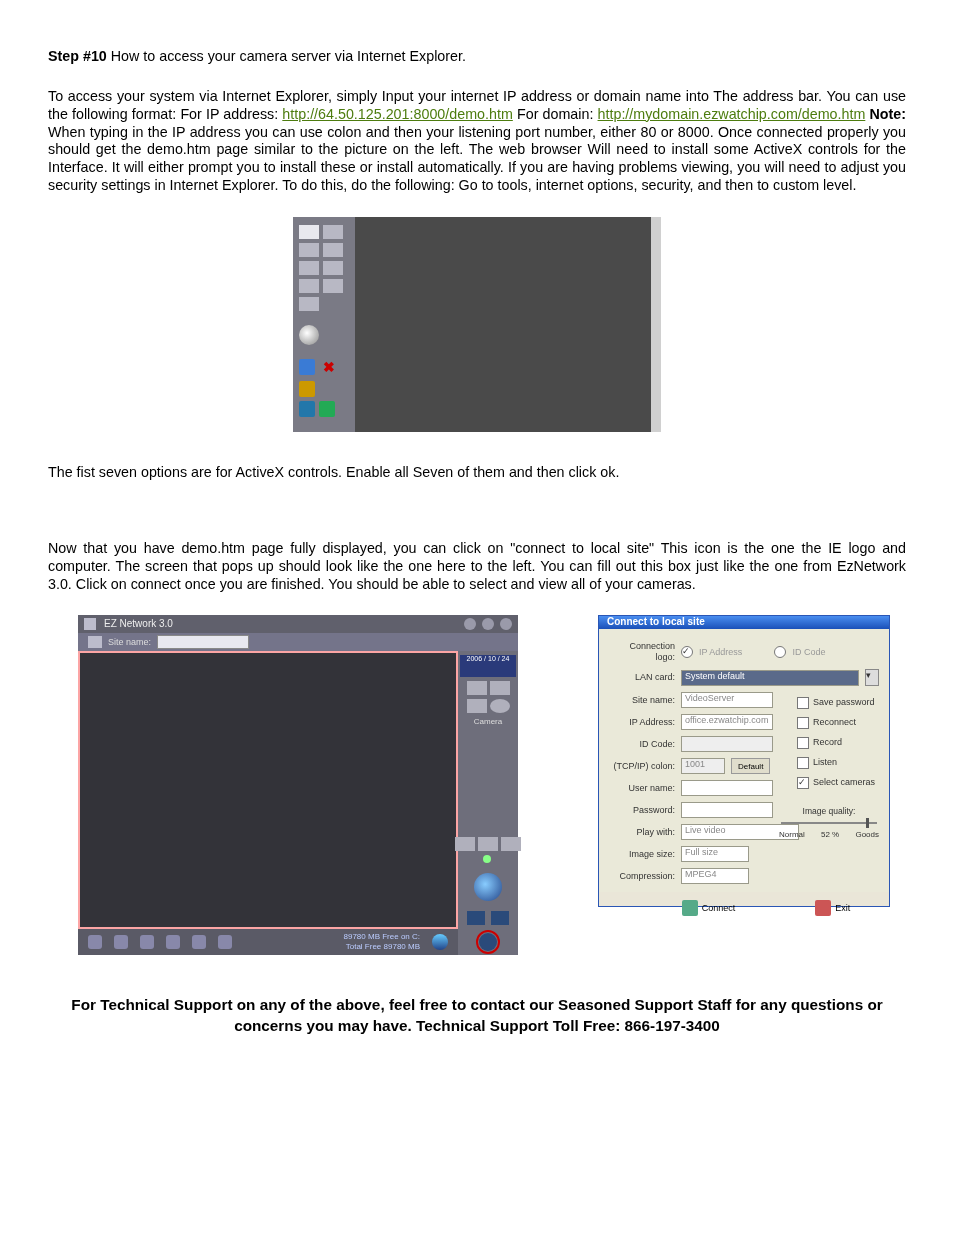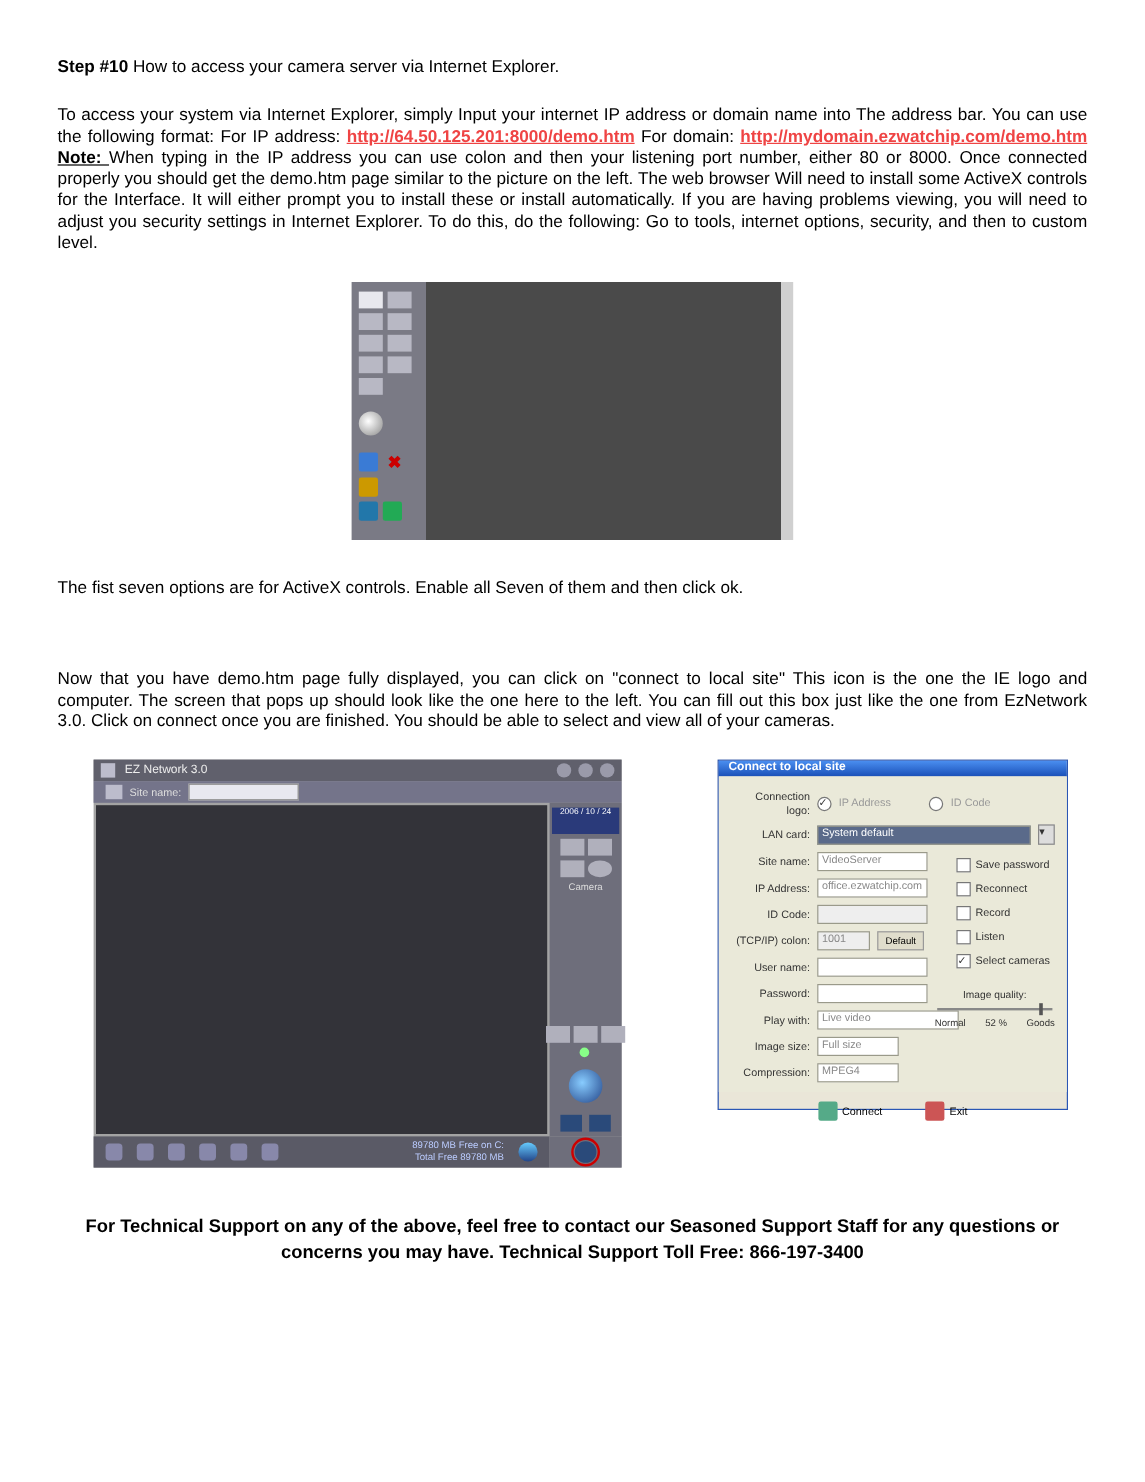--- a/index.html
+++ b/index.html
@@ -14,22 +14,22 @@
     background: #fff;
   }
   .step-line { margin: 0 0 22px 0; }
   .step-line b { font-weight: bold; }
   .p-justify {
     margin: 0 0 22px 0;
     text-align: justify;
     text-justify: inter-word;
   }
   .p-normal { margin: 0 0 22px 0; }
-  a { color: #ef4444; text-decoration: underline; font-weight: bold; }
-  .note { font-weight: bold; text-decoration: underline; }
+  a { color: #4d7c0f; text-decoration: underline; }
+  .note { font-weight: bold; }
   .img-block1 { display:flex; justify-content:center; margin: 18px 0 32px 0; }
   .img1 {
     width: 368px; height: 215px;
     background: linear-gradient(to right, #7a7a85 0 62px, #4a4a4a 62px 358px, #d0d0d0 358px 368px);
     position: relative;
   }
   .img1 .ctrlcol {
     position:absolute; left:6px; top:8px; width:48px;
     display:flex; flex-direction:column; gap:4px;
   }
@@ -46,21 +46,21 @@
     display:inline-block; margin-top:10px;
   }
   .ctrlcol .redx { color:#c00; font-weight:bold; font-size:14px; margin-left:4px; }
   .ctrlcol .ci { width:16px; height:16px; background:#3a7bd5; border-radius:2px; }
   .img-row2 {
     display:flex; gap:80px; margin: 16px 0 40px 0;
     padding-left: 30px;
   }
   .eznet {
     width: 440px; height: 340px;
-    background:#a3a3a3;
+    background:#fca5a5;
     position:relative;
     display:grid;
     grid-template-rows: 18px 18px 1fr 26px;
     grid-template-columns: 1fr 60px;
   }
   .eznet-title {
     grid-column:1/3; background:#60606c; color:#eee;
     font-size:10px; display:flex; align-items:center; gap:8px;
     padding:0 6px;
   }
@@ -151,21 +151,21 @@
     height:2px; background:#888; position:relative; margin:6px 2px;
   }
   .quality .slider::after {
     content:''; position:absolute; right:8px; top:-4px;
     width:3px; height:10px; background:#555;
   }
   .quality .ql-labels { display:flex; justify-content:space-between; font-size:8px; }
   .dlg-btns {
     display:flex; justify-content:center; gap:36px; padding:8px 0;
   }
-  .dlg-btn { display:flex; align-items:center; gap:4px; color:#000; }
+  .dlg-btn { display:flex; align-items:center; gap:4px; color:#000;margin-left:44px; }
   .dlg-btn .bi { width:16px; height:16px; background:#5a8; border-radius:2px; }
   .dlg-btn.exit .bi { background:#c55; }
   .spacer1 { height: 36px; }
   .support {
     font-weight:bold; text-align:center;
     font-size:15.3px; line-height:1.35;
     margin-top: 40px;
   }
 </style>
 </head>

